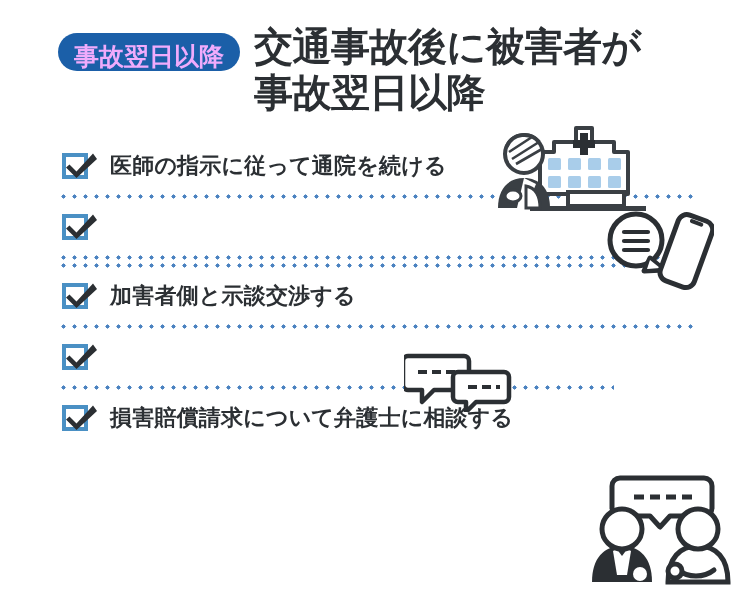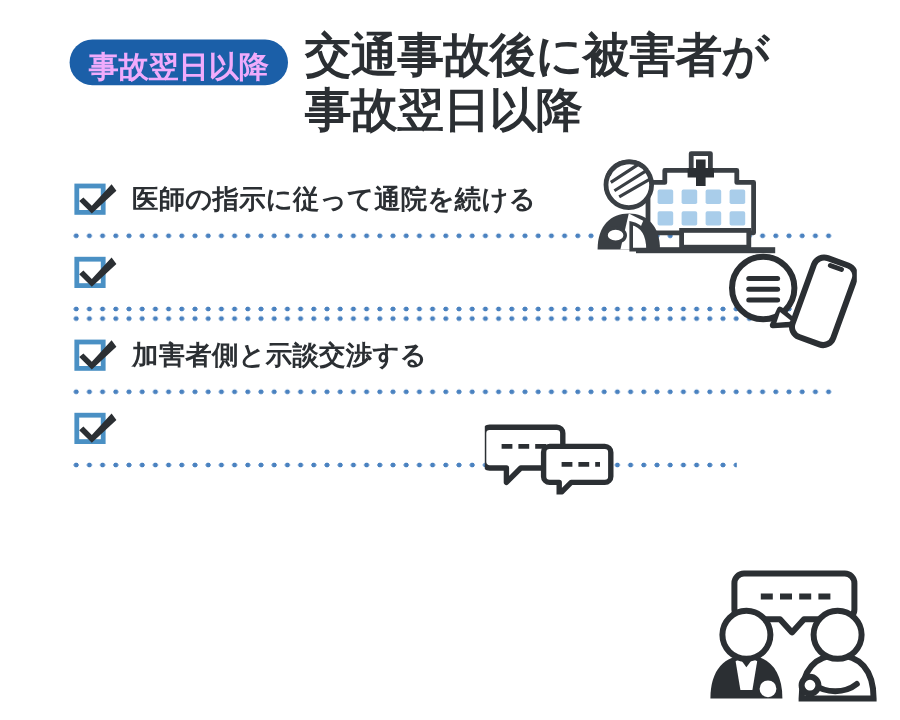--- a/index.html
+++ b/index.html
@@ -194,20 +194,31 @@
         <div class="checkbox">
           <div class="box"></div>
           <svg class="tick" viewBox="0 0 36 36">
             <path d="M6.5 17.5 L13.5 24.5 L30 6.5 L34 12 L13.5 31 L3 20.5 Z" fill="#2b2f33"></path>
           </svg>
         </div>
       </div>
     </div>
     <div class="dots w-short"></div>
 
+    <div class="row">
+      <div class="row-inner">
+        <div class="checkbox">
+          <div class="box"></div>
+          <svg class="tick" viewBox="0 0 36 36">
+            <path d="M6.5 17.5 L13.5 24.5 L30 6.5 L34 12 L13.5 31 L3 20.5 Z" fill="#2b2f33"></path>
+          </svg>
+        </div>
+        <div class="row-text">損害賠償請求について弁護士に相談する</div>
+      </div>
+    </div>
 
   </div>
 
   <svg id="art-hospital" class="art" width="160" height="100" viewBox="0 0 160 100">
 
     <path d="M62 26 h22 V12 h16 v14 h22 v10 h14 v42 H48 V36 h14 z" fill="#ffffff" stroke="#3a3f44" stroke-width="4" stroke-linejoin="round"></path>
 
     <path d="M88 17 h8 v7 h7 v8 h-7 v7 h-8 v-7 h-7 v-8 h7 z" fill="#2b2f33"></path>
 
     <g fill="#a9cdea">

